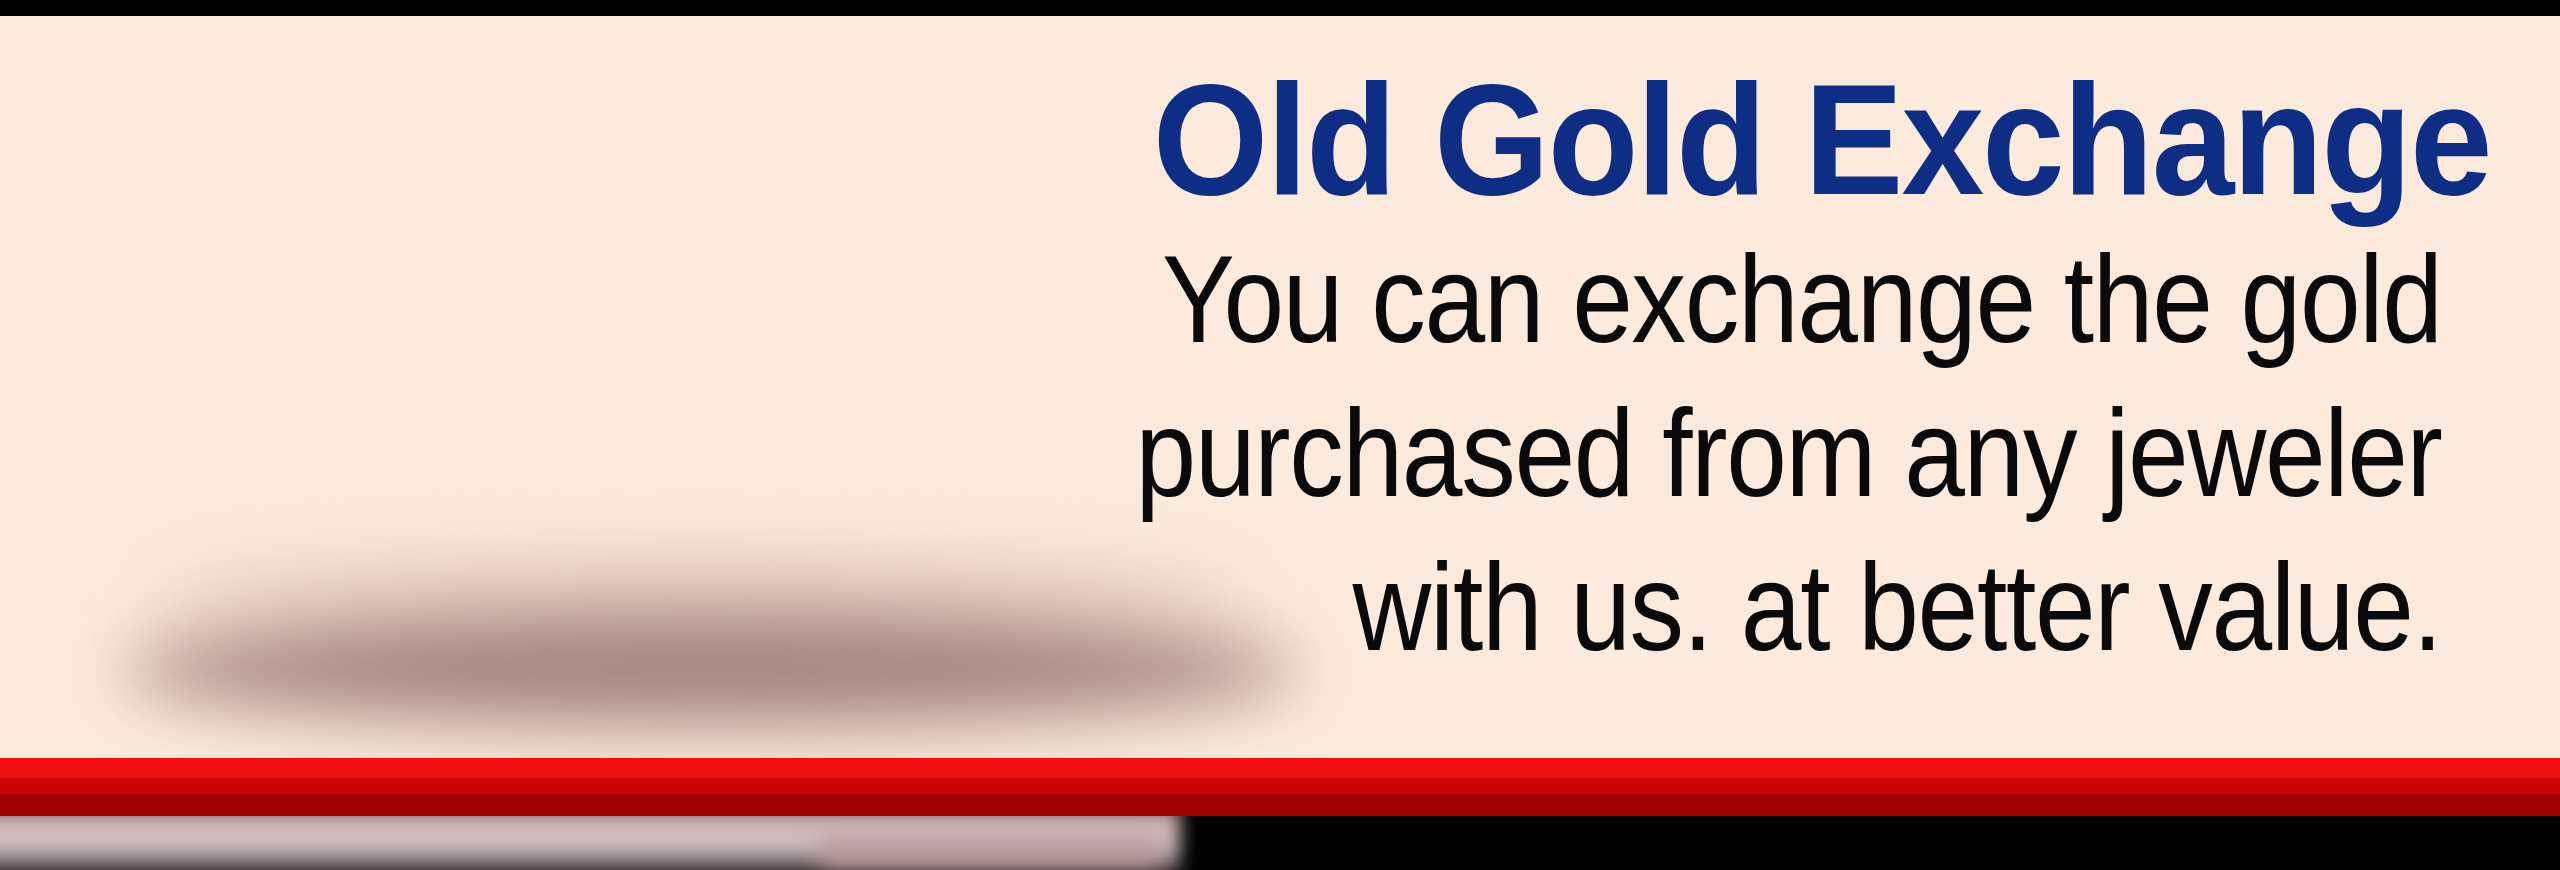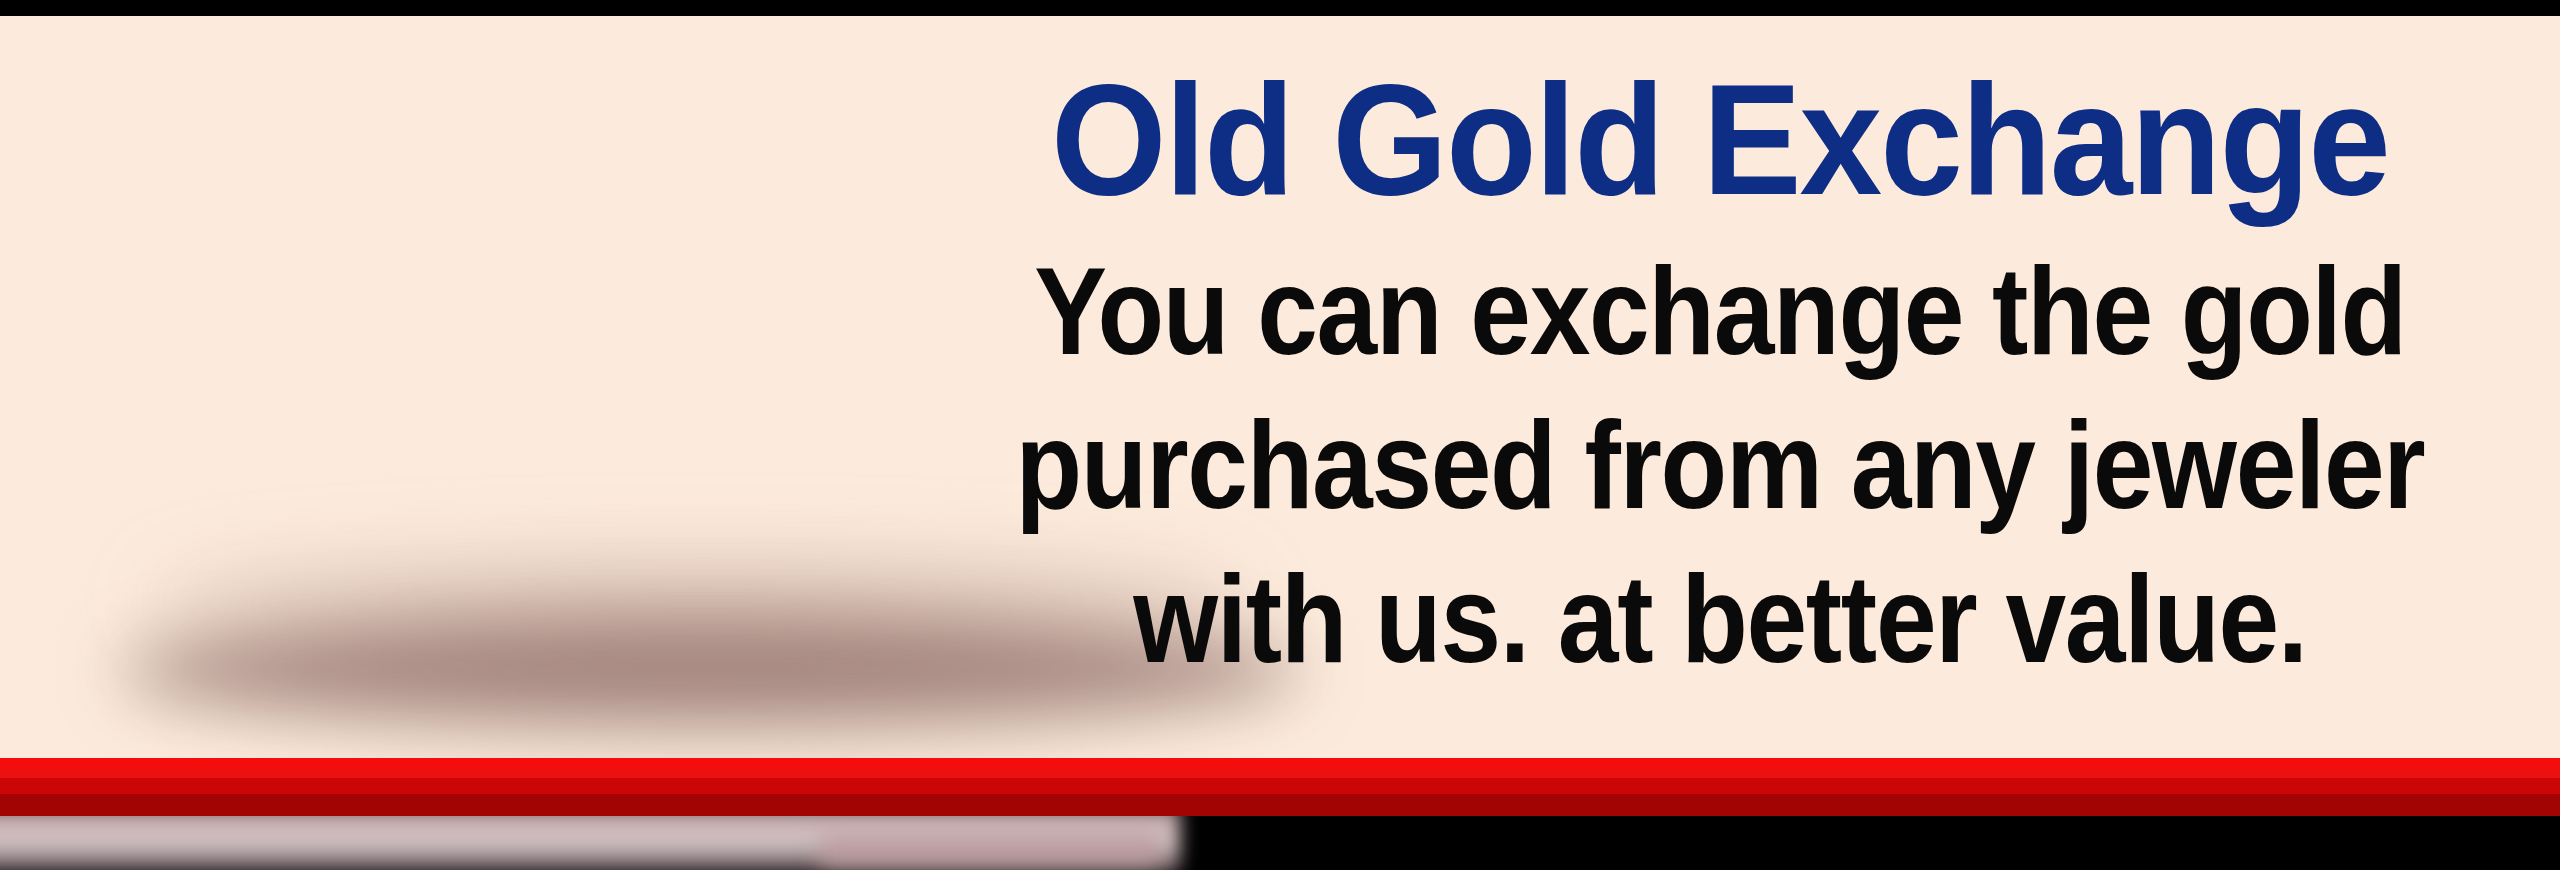--- a/index.html
+++ b/index.html
@@ -95,42 +95,42 @@
     white-space: nowrap;
     text-shadow: 2px 2px 0 rgba(120,80,70,0.22);
   }
 
   
   .text-column {
     position: absolute;
     left: 900px;
     top: 40px;
     width: 1640px;
-    text-align: center;
+    text-align: right;
   }
   .headline {
     color: #0E2D85;
     font-family: "Liberation Sans", "DejaVu Sans", sans-serif;
     font-weight: 700;
     font-size: 158px;
     line-height: 1.06;
     letter-spacing: -2px;
     transform: scaleX(0.94);
     transform-origin: center;
     white-space: nowrap;
     margin: 0;
   }
   .subline {
     color: #0A0A0A;
     font-family: "Liberation Sans", "DejaVu Sans", sans-serif;
-    font-weight: 700;
+    font-weight: 400;
     font-size: 124px;
     line-height: 1.24;
     letter-spacing: -1.5px;
-    margin: 12px;
+    margin: 0;
   }
   .subline-row {
     display: block;
     transform: scaleX(0.88);
     transform-origin: center;
     white-space: nowrap;
   }
 
   
   .red-rule {

